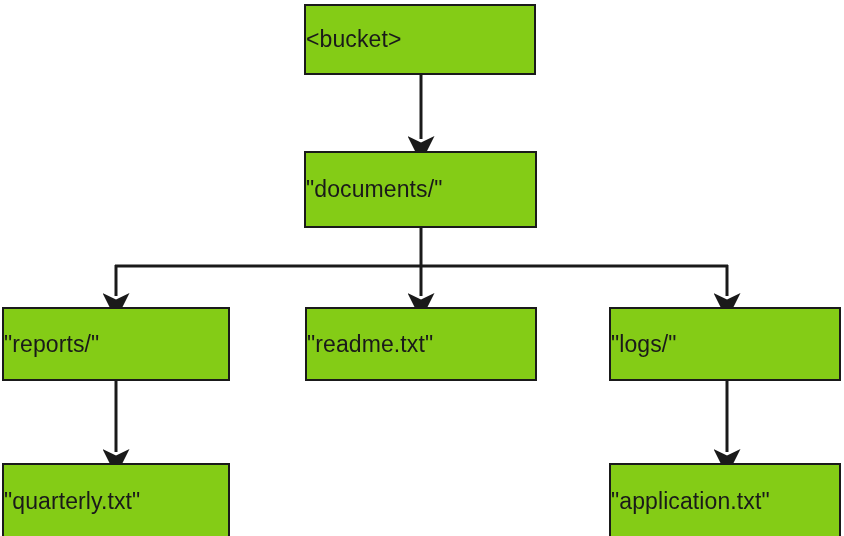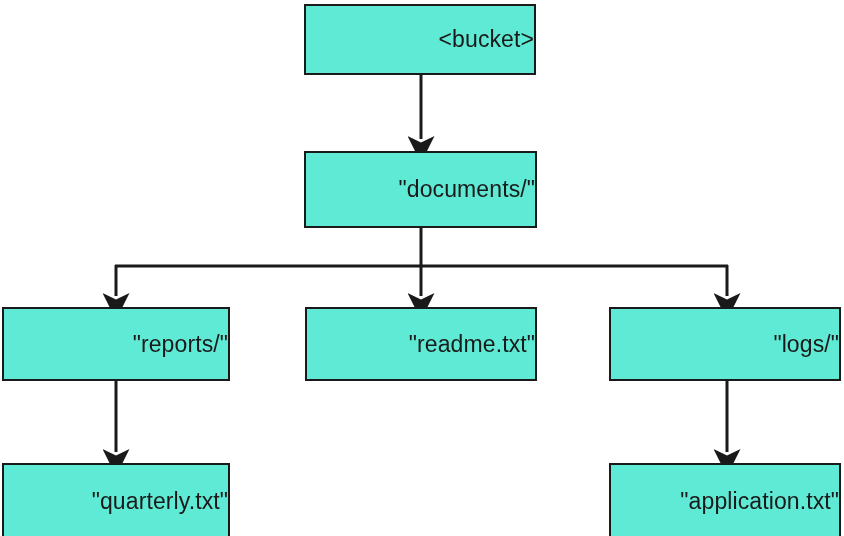--- a/index.html
+++ b/index.html
@@ -22,25 +22,25 @@
     position: absolute;
     left: 0;
     top: 0;
     width: 844px;
     height: 536px;
     display: block;
   }
   .node-box {
     position: absolute;
     box-sizing: border-box;
-    background: #5eead4;
+    background: #84cc16;
     border: 2px solid #1a1a1a;
     display: flex;
     align-items: center;
-    justify-content: flex-end;
+    justify-content: flex-start;
     z-index: 2;
   }
   .node-label {
     font-family: "Liberation Sans", sans-serif;
     font-size: 23px;
     line-height: 1;
     color: #1a1a1a;
     white-space: nowrap;
     letter-spacing: 0.1px;
   }

